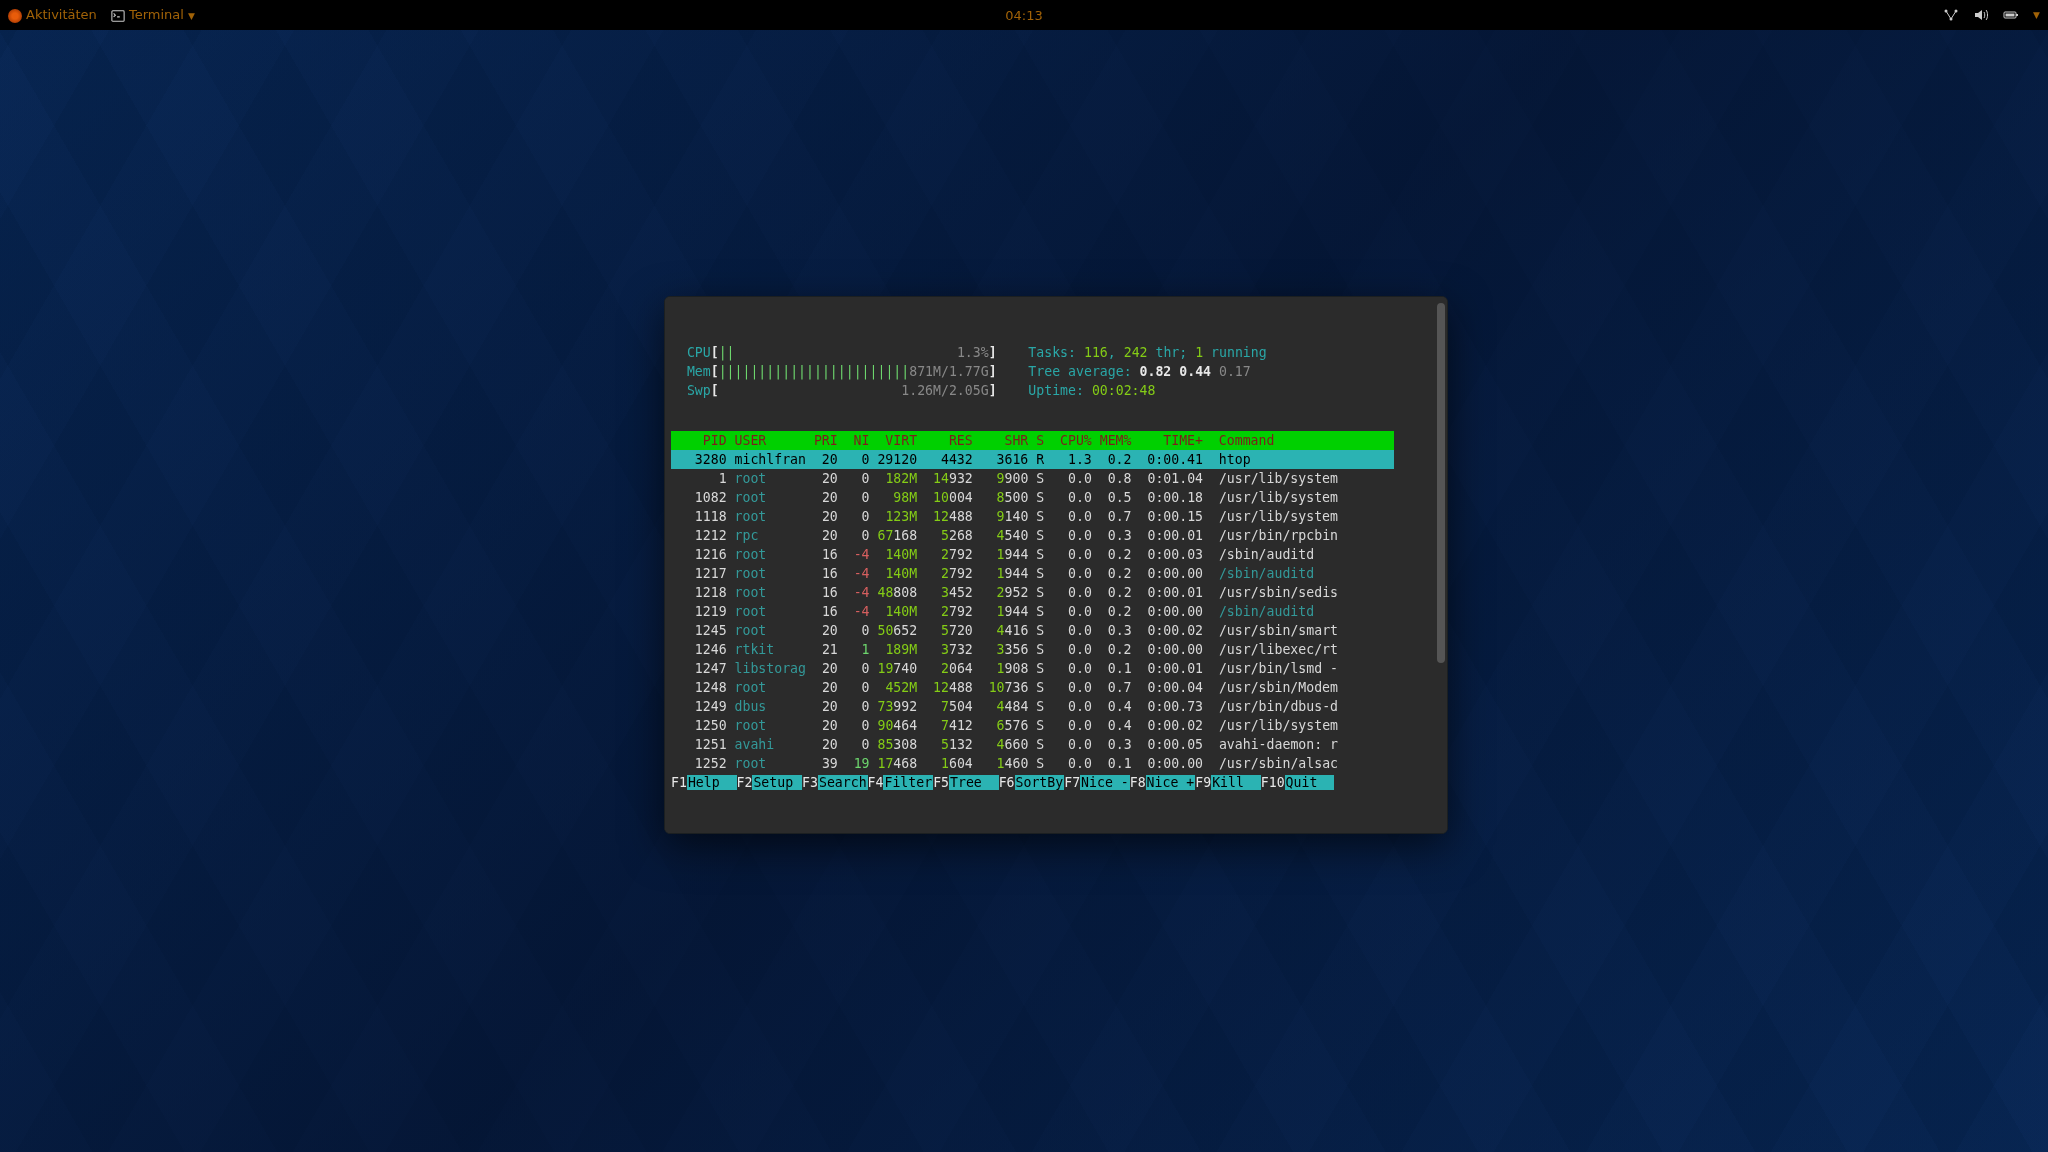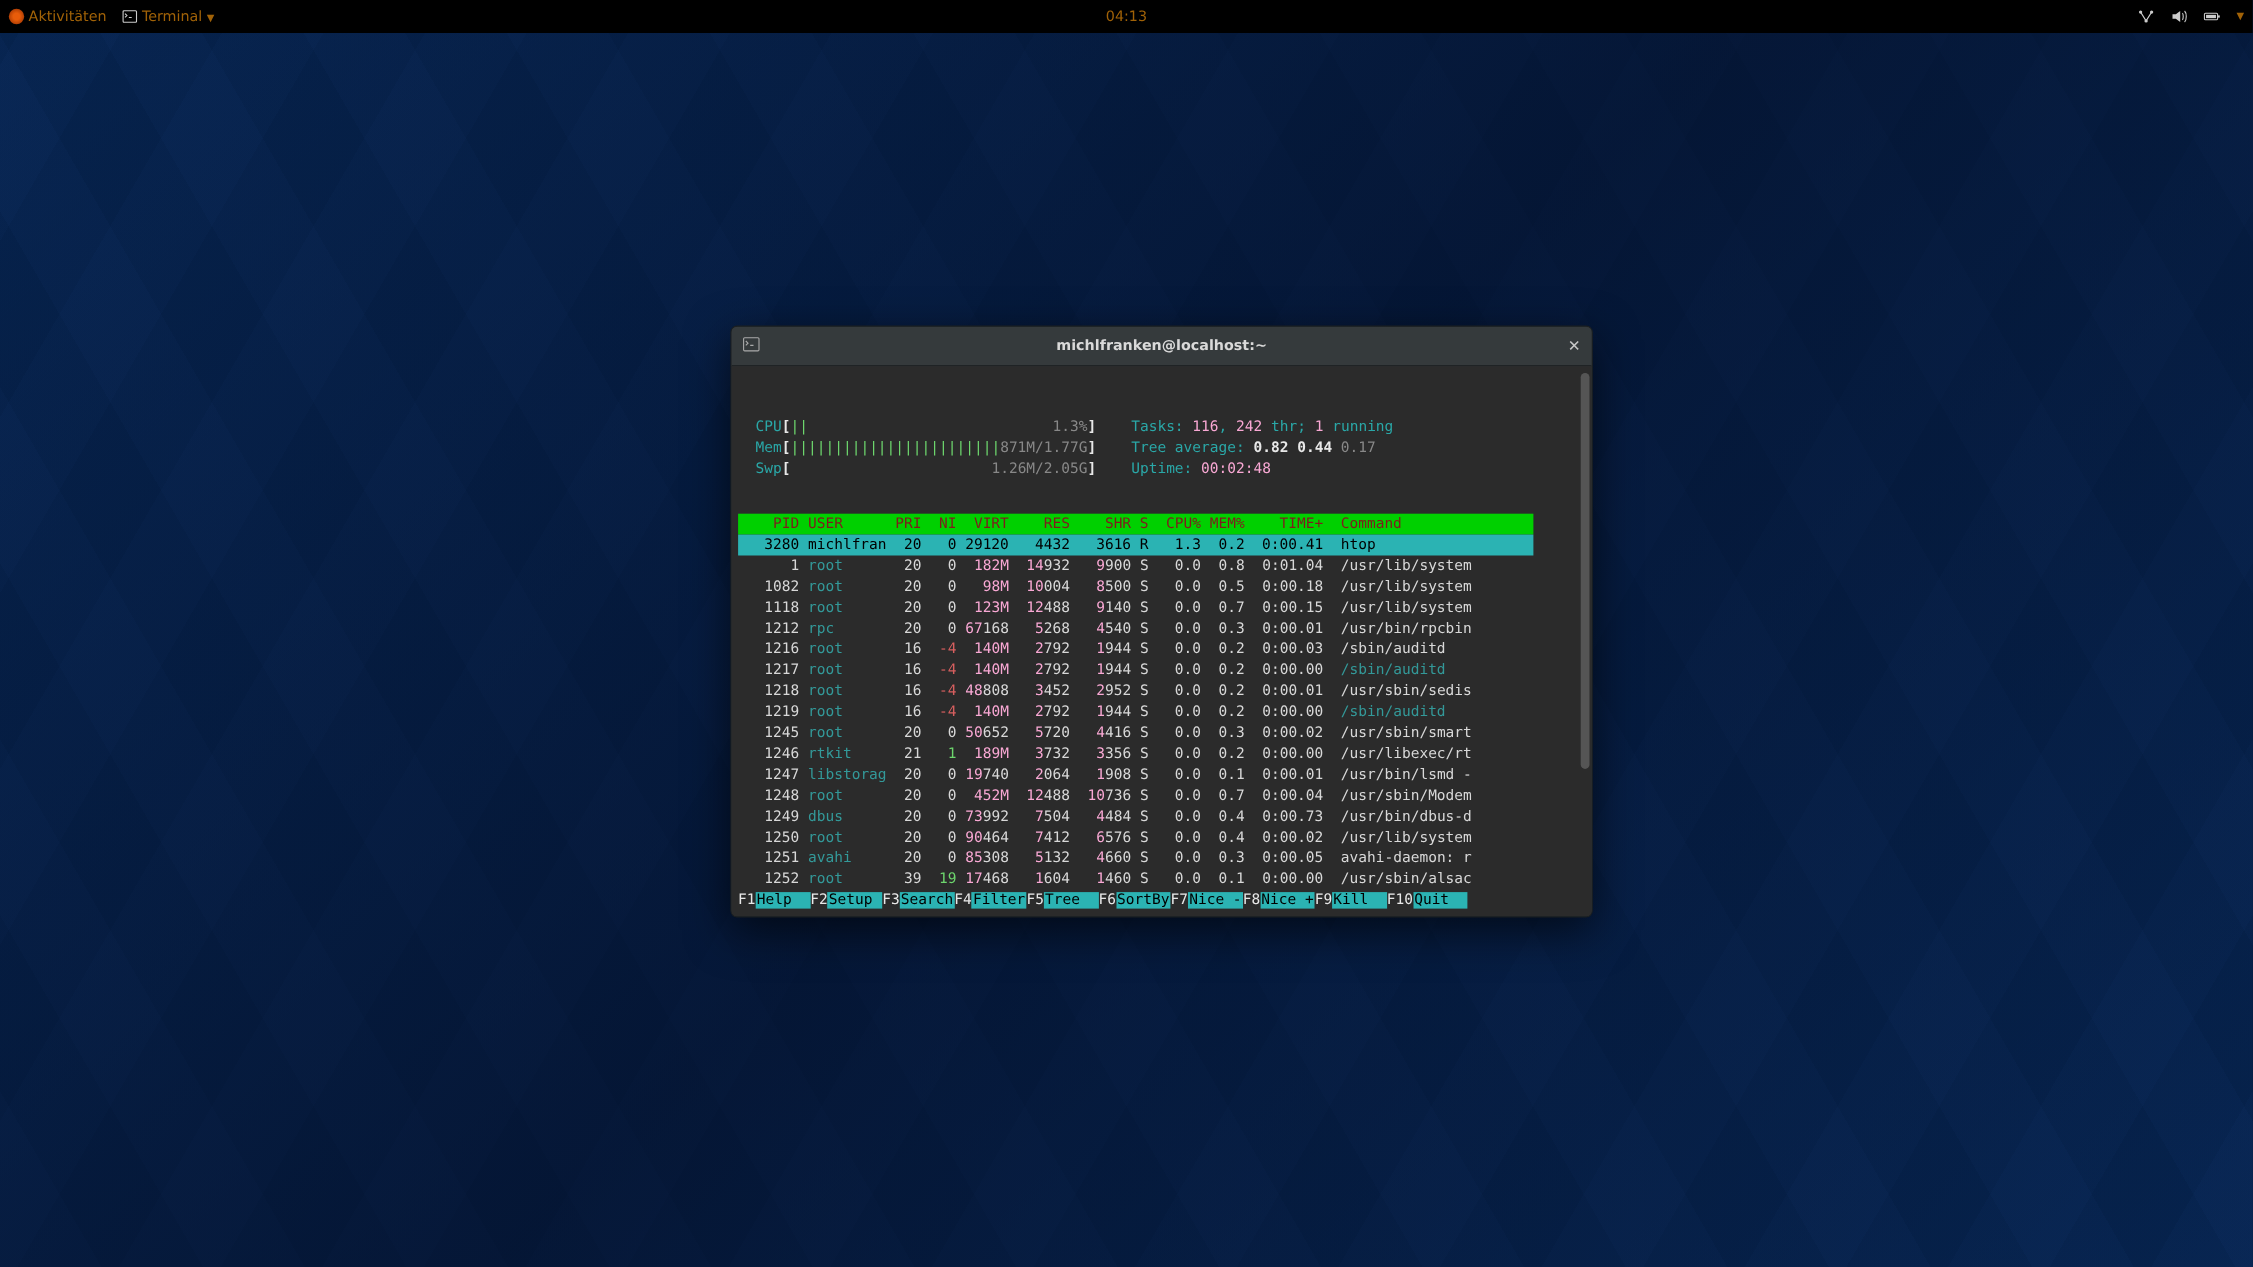--- a/index.html
+++ b/index.html
@@ -49,21 +49,21 @@
 }
 .menubar span { padding: 4px 10px; border-radius:3px; }
 .terminal {
   flex:1; background:#2b2b2b; padding: 8px 0 0 6px;
   font-family: "DejaVu Sans Mono","Liberation Mono",monospace;
   font-size: 13.2px; line-height: 19px; color:#d8d8d8;
   white-space: pre; overflow:hidden; position:relative;
 }
 .terminal .scrollbar { position:absolute; right:2px; top:6px; width:8px; height:360px; background:#555; border-radius:4px; }
 .c-cyan { color:#2aa7a7; }
-.c-teal { color:#f9a8d4; }
+.c-teal { color:#84cc16; }
 .c-green { color:#6dd66d; }
 .c-gray { color:#888; }
 .c-red { color:#d75f5f; }
 .c-white { color:#e8e8e8; font-weight:bold;}
 .c-dimcyan { color:#339999; }
 .hdr-row { background:#00d000; color:#7f1d1d; display:inline-block;margin-top:12px;}
 .sel-row { background:#2bb3b3; color:#000; display:inline-block;}
 .fkey-lab { color:#e8e8e8; }
 .fkey-act { background:#2bb3b3; color:#000; padding:0 1px;}
 .proc-row { display:block; }
@@ -105,30 +105,20 @@
           <rect x="1" y="4" width="12" height="6" rx="1" fill="none" stroke="#ccc"></rect>
           <rect x="13" y="6" width="2" height="2" fill="#ccc"></rect>
           <rect x="2.5" y="5.5" width="9" height="3" fill="#ccc"></rect>
         </svg>
       </span>
     <span class="tray-icon" style="font-size:9px;">▼</span>
   </div>
 </div>
 
 <div class="window">
-  <div class="titlebar">
-    <span class="winicon">
-      <svg width="16" height="16" viewBox="0 0 16 16">
-          <rect x="1" y="2" width="14" height="12" rx="1" fill="none" stroke="#aaa"></rect>
-          <path d="M3 5l2 2-2 2M7 9h3" stroke="#aaa" fill="none"></path>
-        </svg>
-    </span>
-    <span class="title">michlfranken@localhost:~</span>
-    <span class="close">✕</span>
-  </div>
   <div class="terminal">
 <div class="scrollbar"></div>
 <span>  <span class="c-cyan">CPU</span><span class="c-white">[</span><span class="c-green">||</span><span id="cpu-sp">                            </span><span class="c-gray">1.3%</span><span class="c-white">]</span>    <span class="c-cyan">Tasks:</span> <span class="c-teal">116</span><span class="c-cyan">,</span> <span class="c-teal">242</span> <span class="c-cyan">thr;</span> <span class="c-teal">1</span> <span class="c-cyan">running</span>
   <span class="c-cyan">Mem</span><span class="c-white">[</span><span class="c-green">||||||||||||||||||||||||</span><span class="c-gray">871M/1.77G</span><span class="c-white">]</span>    <span class="c-cyan">Tree average:</span> <span class="c-white">0.82</span> <span class="c-white">0.44</span> <span class="c-gray">0.17</span>
   <span class="c-cyan">Swp</span><span class="c-white">[</span><span id="swp-sp">                       </span><span class="c-gray">1.26M/2.05G</span><span class="c-white">]</span>    <span class="c-cyan">Uptime:</span> <span class="c-teal">00:02:48</span>
 </span>
 <span class="hdr-row" id="hdr">    PID USER      PRI  NI  VIRT    RES    SHR S  CPU% MEM%    TIME+  Command               </span>
 <span class="sel-row" id="sel">   3280 michlfran  20   0 29120   4432   3616 R   1.3  0.2  0:00.41  htop                  </span>
 <span id="rows"><span class="proc-row">      1 <span class="c-dimcyan">root     </span>  20<span class="">   0</span><span class="c-teal">  182M</span><span class="c-teal">  14</span>932<span class="c-teal">   9</span>900 S   0.0  0.8  0:01.04  <span class="">/usr/lib/system</span></span><span class="proc-row">   1082 <span class="c-dimcyan">root     </span>  20<span class="">   0</span><span class="c-teal">   98M</span><span class="c-teal">  10</span>004<span class="c-teal">   8</span>500 S   0.0  0.5  0:00.18  <span class="">/usr/lib/system</span></span><span class="proc-row">   1118 <span class="c-dimcyan">root     </span>  20<span class="">   0</span><span class="c-teal">  123M</span><span class="c-teal">  12</span>488<span class="c-teal">   9</span>140 S   0.0  0.7  0:00.15  <span class="">/usr/lib/system</span></span><span class="proc-row">   1212 <span class="c-dimcyan">rpc      </span>  20<span class="">   0</span><span class="c-teal"> 67</span>168<span class="c-teal">   5</span>268<span class="c-teal">   4</span>540 S   0.0  0.3  0:00.01  <span class="">/usr/bin/rpcbin</span></span><span class="proc-row">   1216 <span class="c-dimcyan">root     </span>  16<span class="c-red">  -4</span><span class="c-teal">  140M</span><span class="c-teal">   2</span>792<span class="c-teal">   1</span>944 S   0.0  0.2  0:00.03  <span class="">/sbin/auditd</span></span><span class="proc-row">   1217 <span class="c-dimcyan">root     </span>  16<span class="c-red">  -4</span><span class="c-teal">  140M</span><span class="c-teal">   2</span>792<span class="c-teal">   1</span>944 S   0.0  0.2  0:00.00  <span class="c-dimcyan">/sbin/auditd</span></span><span class="proc-row">   1218 <span class="c-dimcyan">root     </span>  16<span class="c-red">  -4</span><span class="c-teal"> 48</span>808<span class="c-teal">   3</span>452<span class="c-teal">   2</span>952 S   0.0  0.2  0:00.01  <span class="">/usr/sbin/sedis</span></span><span class="proc-row">   1219 <span class="c-dimcyan">root     </span>  16<span class="c-red">  -4</span><span class="c-teal">  140M</span><span class="c-teal">   2</span>792<span class="c-teal">   1</span>944 S   0.0  0.2  0:00.00  <span class="c-dimcyan">/sbin/auditd</span></span><span class="proc-row">   1245 <span class="c-dimcyan">root     </span>  20<span class="">   0</span><span class="c-teal"> 50</span>652<span class="c-teal">   5</span>720<span class="c-teal">   4</span>416 S   0.0  0.3  0:00.02  <span class="">/usr/sbin/smart</span></span><span class="proc-row">   1246 <span class="c-dimcyan">rtkit    </span>  21<span class="c-green">   1</span><span class="c-teal">  189M</span><span class="c-teal">   3</span>732<span class="c-teal">   3</span>356 S   0.0  0.2  0:00.00  <span class="">/usr/libexec/rt</span></span><span class="proc-row">   1247 <span class="c-dimcyan">libstorag</span>  20<span class="">   0</span><span class="c-teal"> 19</span>740<span class="c-teal">   2</span>064<span class="c-teal">   1</span>908 S   0.0  0.1  0:00.01  <span class="">/usr/bin/lsmd -</span></span><span class="proc-row">   1248 <span class="c-dimcyan">root     </span>  20<span class="">   0</span><span class="c-teal">  452M</span><span class="c-teal">  12</span>488<span class="c-teal">  10</span>736 S   0.0  0.7  0:00.04  <span class="">/usr/sbin/Modem</span></span><span class="proc-row">   1249 <span class="c-dimcyan">dbus     </span>  20<span class="">   0</span><span class="c-teal"> 73</span>992<span class="c-teal">   7</span>504<span class="c-teal">   4</span>484 S   0.0  0.4  0:00.73  <span class="">/usr/bin/dbus-d</span></span><span class="proc-row">   1250 <span class="c-dimcyan">root     </span>  20<span class="">   0</span><span class="c-teal"> 90</span>464<span class="c-teal">   7</span>412<span class="c-teal">   6</span>576 S   0.0  0.4  0:00.02  <span class="">/usr/lib/system</span></span><span class="proc-row">   1251 <span class="c-dimcyan">avahi    </span>  20<span class="">   0</span><span class="c-teal"> 85</span>308<span class="c-teal">   5</span>132<span class="c-teal">   4</span>660 S   0.0  0.3  0:00.05  <span class="">avahi-daemon: r</span></span><span class="proc-row">   1252 <span class="c-dimcyan">root     </span>  39<span class="c-green">  19</span><span class="c-teal"> 17</span>468<span class="c-teal">   1</span>604<span class="c-teal">   1</span>460 S   0.0  0.1  0:00.00  <span class="">/usr/sbin/alsac</span></span></span><span id="fkeys"><span class="fkey-lab">F1</span><span class="fkey-act">Help  </span><span class="fkey-lab">F2</span><span class="fkey-act">Setup </span><span class="fkey-lab">F3</span><span class="fkey-act">Search</span><span class="fkey-lab">F4</span><span class="fkey-act">Filter</span><span class="fkey-lab">F5</span><span class="fkey-act">Tree  </span><span class="fkey-lab">F6</span><span class="fkey-act">SortBy</span><span class="fkey-lab">F7</span><span class="fkey-act">Nice -</span><span class="fkey-lab">F8</span><span class="fkey-act">Nice +</span><span class="fkey-lab">F9</span><span class="fkey-act">Kill  </span><span class="fkey-lab">F10</span><span class="fkey-act">Quit  </span></span></div>
 </div>

